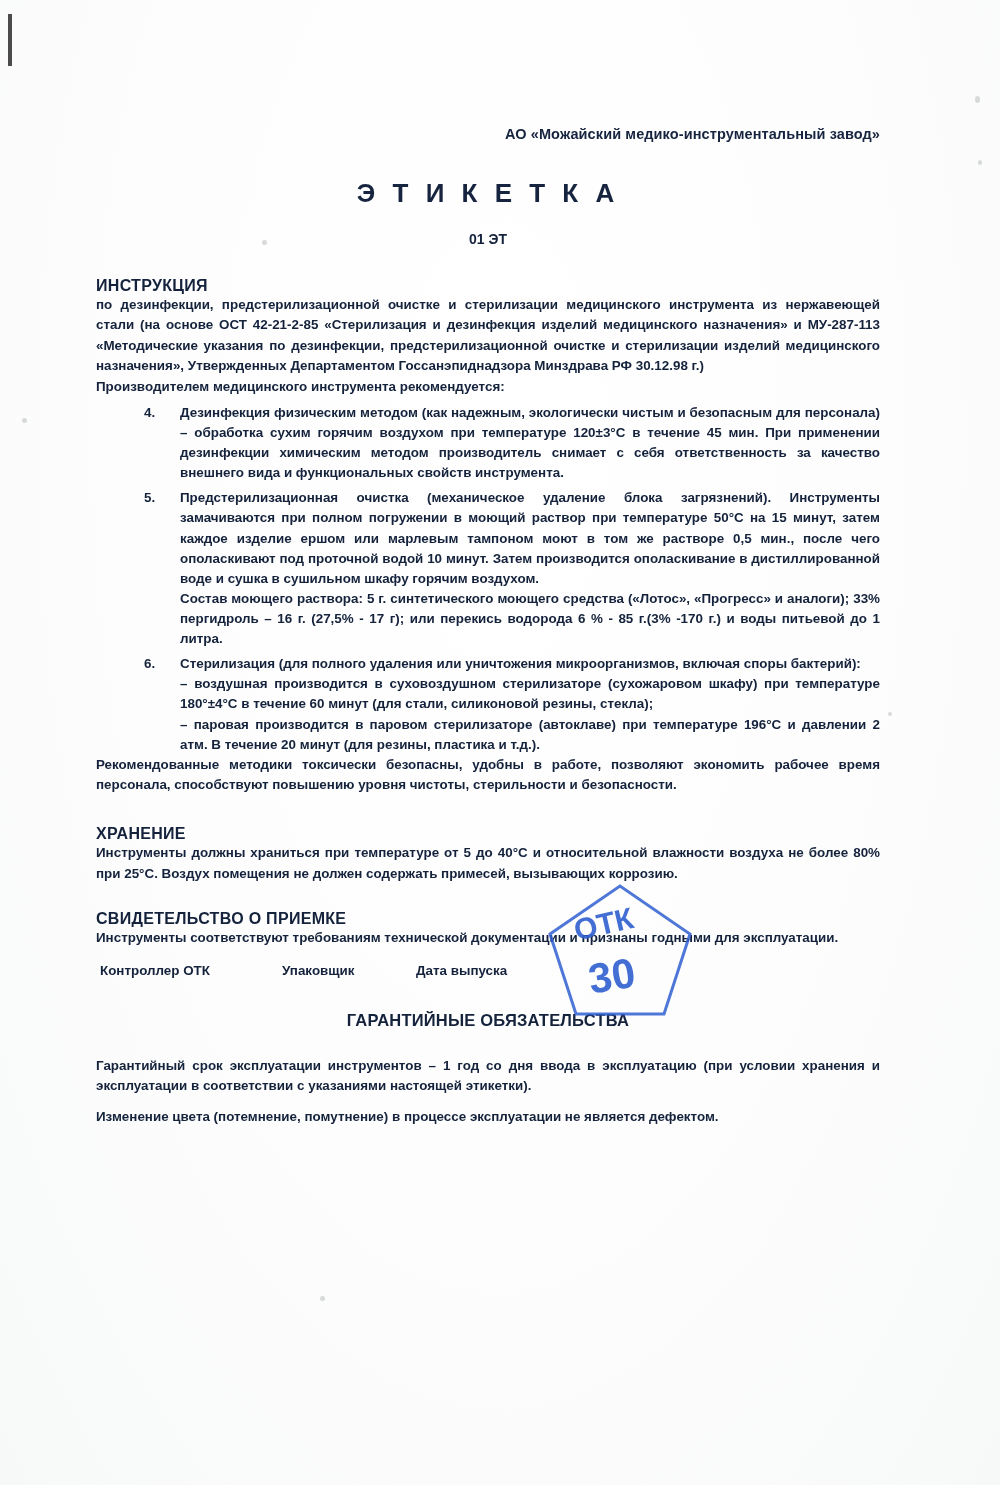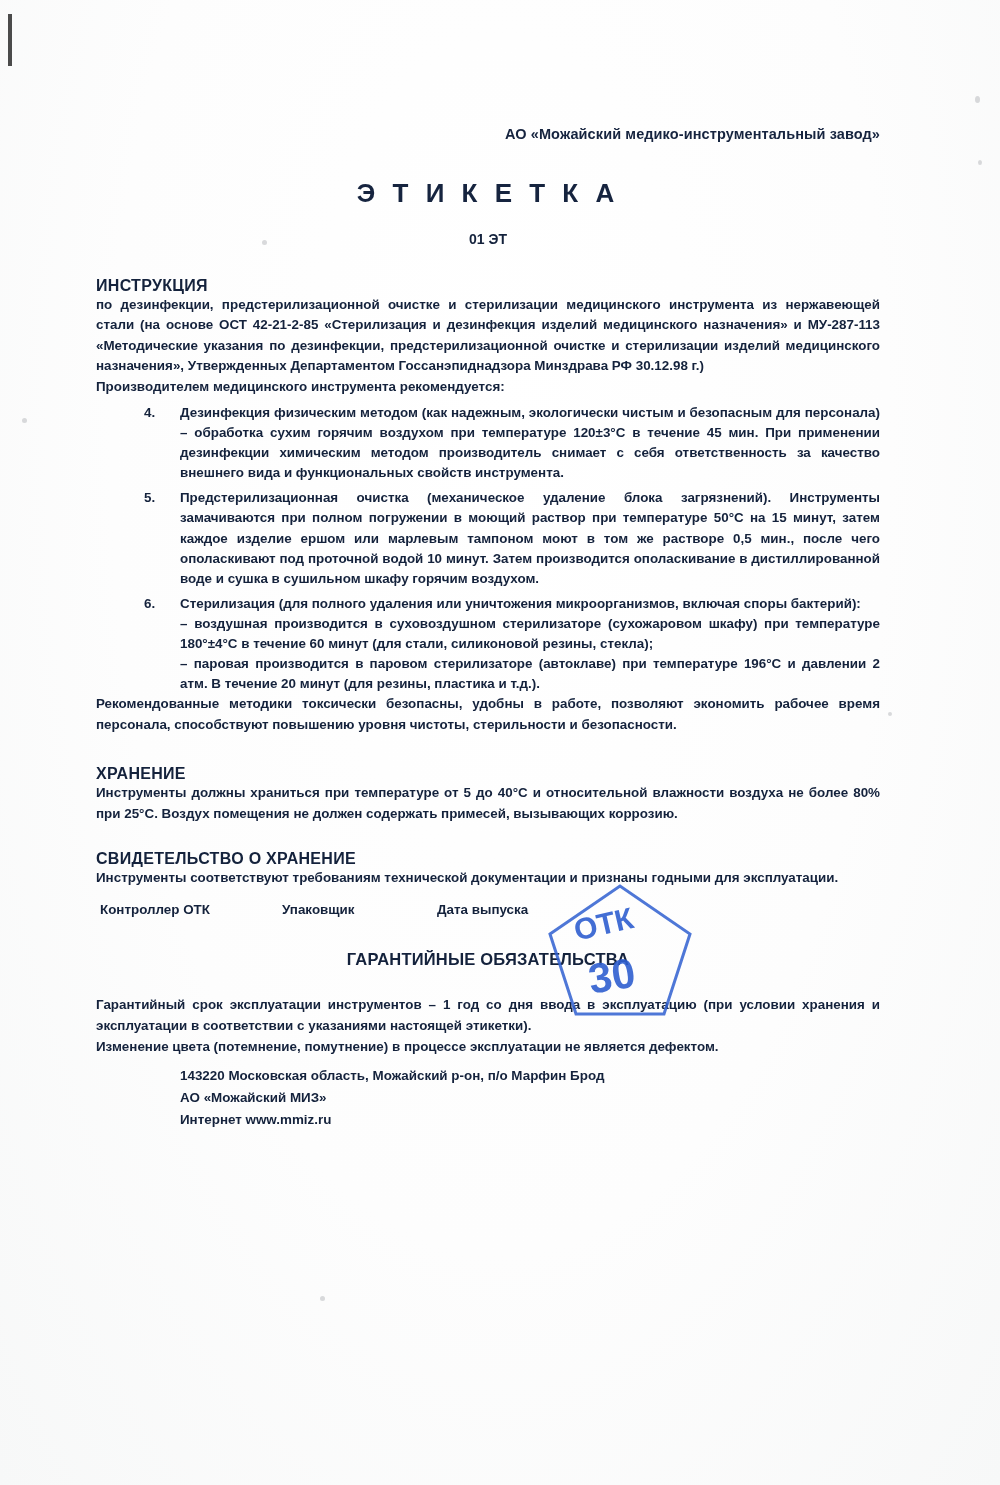--- a/index.html
+++ b/index.html
@@ -125,31 +125,31 @@
 
   .sign-row {
     margin-top: 14px;
     font-size: 13.4px;
     font-weight: 700;
     position: relative;
     height: 20px;
   }
   .sign-row .s1 { position: absolute; left: 4px; text-align: right; }
   .sign-row .s2 { position: absolute; left: 186px; }
-  .sign-row .s3 { position: absolute; left: 341px; }
+  .sign-row .s3 { position: absolute; left: 320px; }
 
   .warranty-head {
     text-align: center;
     font-size: 16.5px;
     font-weight: 700;
     margin-top: 28px;
     letter-spacing: .2px;
   }
   .warranty-body { margin-top: 26px; }
-  .warranty-body p { margin-top: 1px; }
+  .warranty-body p { margin-top: 11px; }
 
   .address {
     margin-top: 8px;
     padding-left: 84px;
     font-size: 13.4px;
     line-height: 1.62;
     font-weight: 600;
   }
 
   
@@ -191,55 +191,51 @@
     <p class="body recommend">Производителем медицинского инструмента рекомендуется:</p>
 
     <ol class="numbered">
       <li>
         <span class="num">4.</span>
         <span>Дезинфекция физическим методом (как надежным, экологически чистым и безопасным для персонала) – обработка сухим горячим воздухом при температуре 120±3°С в течение 45 мин. При применении дезинфекции химическим методом производитель снимает с себя ответственность за качество внешнего вида и функциональных свойств инструмента.</span>
       </li>
       <li>
         <span class="num">5.</span>
         <span>Предстерилизационная очистка (механическое удаление блока загрязнений). Инструменты замачиваются при полном погружении в моющий раствор при температуре 50°С на 15 минут, затем каждое изделие ершом или марлевым тампоном моют в том же растворе 0,5 мин., после чего ополаскивают под проточной водой 10 минут. Затем производится ополаскивание в дистиллированной воде и сушка в сушильном шкафу горячим воздухом.</span>
+        <span class="sub">Состав моющего раствора: 5 г. синтетического моющего средства («Лотос», «Прогресс» и аналоги); 33% пергидроль – 16 г. (27,5% - 17 г); или перекись водорода 6 % - 85 г.(3% -170 г.) и воды питьевой до 1 литра.</span>
       </li>
       <li>
         <span class="num">6.</span>
         <span>Стерилизация (для полного удаления или уничтожения микроорганизмов, включая споры бактерий):</span>
         <span class="sub">– воздушная производится в суховоздушном стерилизаторе (сухожаровом шкафу) при температуре 180°±4°С в течение 60 минут (для стали, силиконовой резины, стекла);</span>
         <span class="sub">– паровая производится в паровом стерилизаторе (автоклаве) при температуре 196°С и давлении 2 атм. В течение 20 минут (для резины, пластика и т.д.).</span>
       </li>
     </ol>
 
     <p class="body after-list">Рекомендованные методики токсически безопасны, удобны в работе, позволяют экономить рабочее время персонала, способствуют повышению уровня чистоты, стерильности и безопасности.</p>
 
     <div class="section-head">ХРАНЕНИЕ</div>
     <p class="body storage-body">Инструменты должны храниться при температуре от 5 до 40°С и относительной влажности воздуха не более 80% при 25°С. Воздух помещения не должен содержать примесей, вызывающих коррозию.</p>
 
-    <div class="section-head tight">СВИДЕТЕЛЬСТВО О ХРАНЕНИЕ</div>
+    <div class="section-head tight">СВИДЕТЕЛЬСТВО О ПРИЕМКЕ</div>
     <p class="body accept-body">Инструменты соответствуют требованиям технической документации и признаны годными для эксплуатации.</p>
 
     <div class="sign-row">
       <span class="s1">Контроллер ОТК</span>
       <span class="s2">Упаковщик</span>
       <span class="s3">Дата выпуска</span>
     </div>
 
     <div class="warranty-head">ГАРАНТИЙНЫЕ ОБЯЗАТЕЛЬСТВА</div>
 
     <div class="warranty-body">
       <p class="body">Гарантийный срок эксплуатации инструментов – 1 год со дня ввода в эксплуатацию (при условии хранения и эксплуатации в соответствии с указаниями настоящей этикетки).</p>
       <p class="body">Изменение цвета (потемнение, помутнение) в процессе эксплуатации не является дефектом.</p>
     </div>
 
-    <div class="address">
-      <div>143220 Московская область, Можайский р-он, п/о Марфин Брод</div>
-      <div>АО «Можайский МИЗ»</div>
-      <div>Интернет www.mmiz.ru</div>
-    </div>
 
   </div>
 
   <div class="stamp">
     <svg width="170" height="142" viewBox="0 0 170 142" fill="none" xmlns="http://www.w3.org/2000/svg">
       <polygon points="14,52 84,4 154,52 128,132 40,132" stroke="#2f5fd0" stroke-width="3" fill="none" opacity="0.85"></polygon>
       <text x="70" y="52" font-family="'Liberation Sans', sans-serif" font-size="30" font-weight="700" fill="#2f5fd0" opacity="0.9" transform="rotate(-13 70 52)" text-anchor="middle">ОТК</text>
       <text x="78" y="108" font-family="'Liberation Sans', sans-serif" font-size="42" font-weight="700" fill="#2f5fd0" opacity="0.9" transform="rotate(-9 78 108)" text-anchor="middle">30</text>
     </svg>
   </div>

